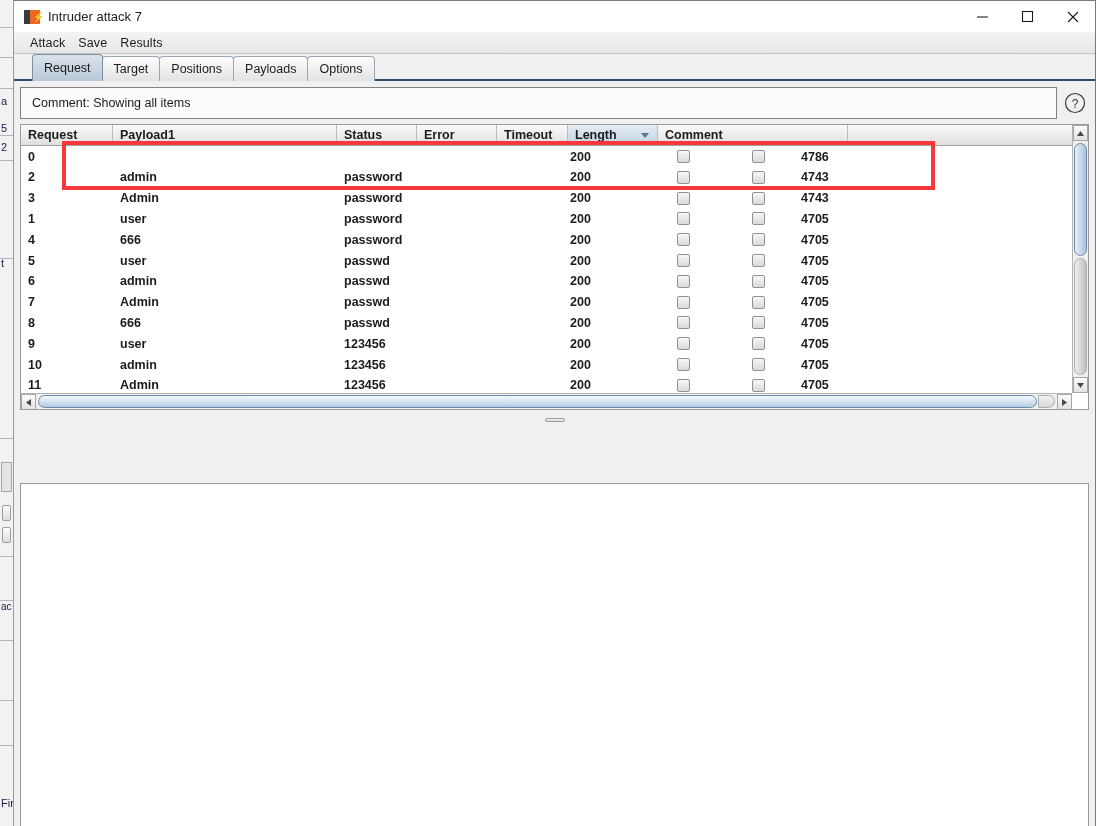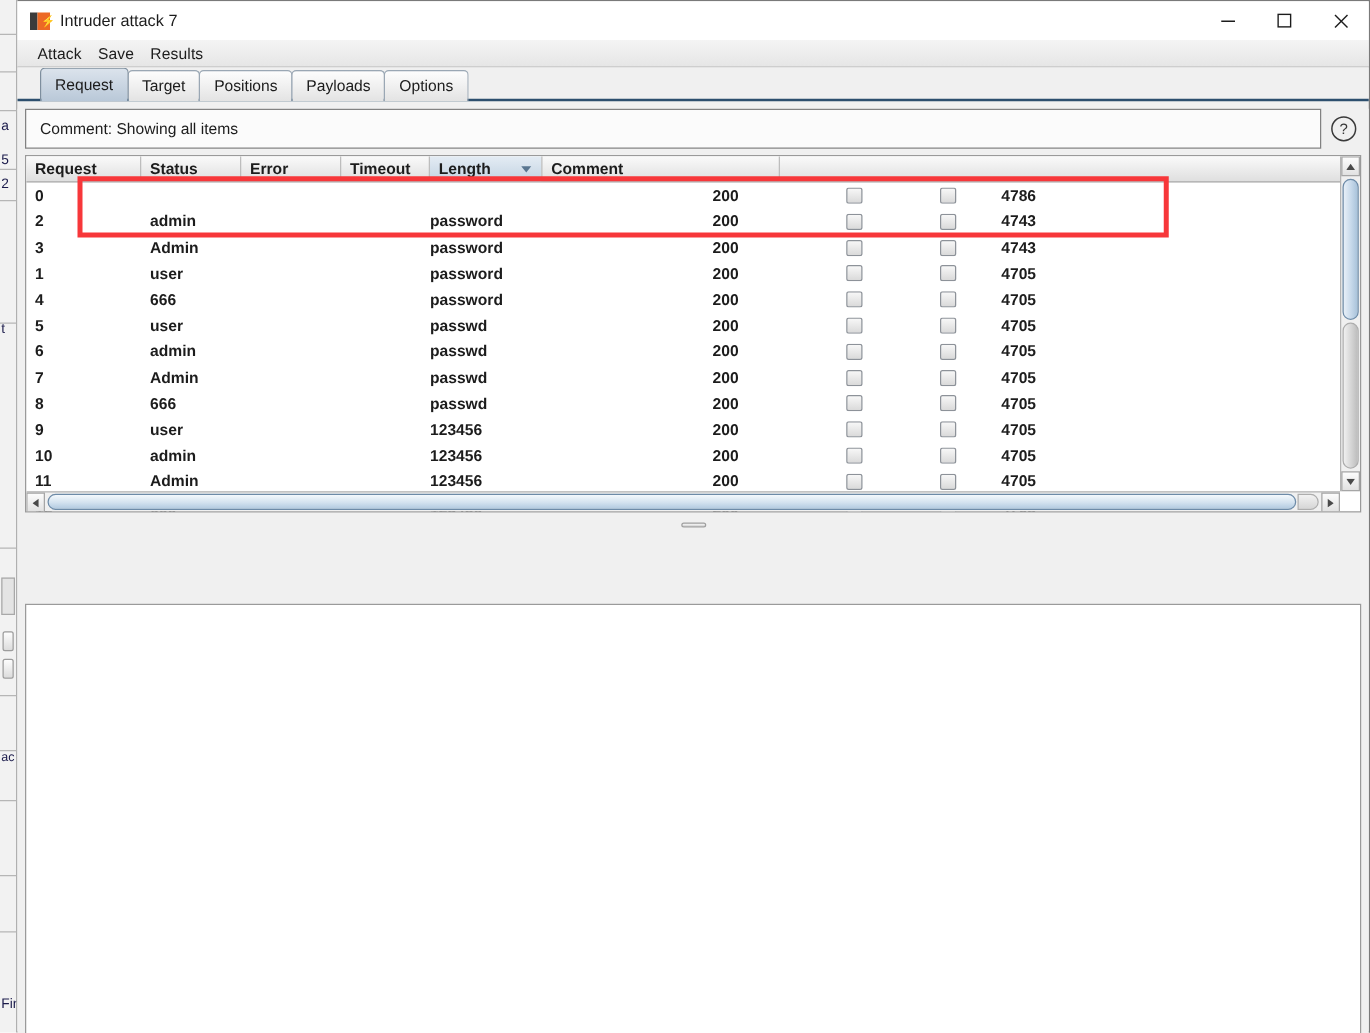--- a/index.html
+++ b/index.html
@@ -326,20 +326,23 @@
           <text x="11" y="15.5" text-anchor="middle" font-family="Liberation Sans, sans-serif" font-size="12" fill="#3a3a3a">?</text>
         </svg>
       </div>
     </div>
 
     <div id="table-wrap">
       <div id="thead">
           <div class="th" style="width: 92px;">
             <span>Request</span>
           </div>
+          <div class="th" style="width: 224px;">
+            <span>Payload1</span>
+          </div>
           <div class="th" style="width: 80px;">
             <span>Status</span>
           </div>
           <div class="th" style="width: 80px;">
             <span>Error</span>
           </div>
           <div class="th" style="width: 71px;">
             <span>Timeout</span>
           </div>
           <div class="th sorted" style="width: 90px;">

